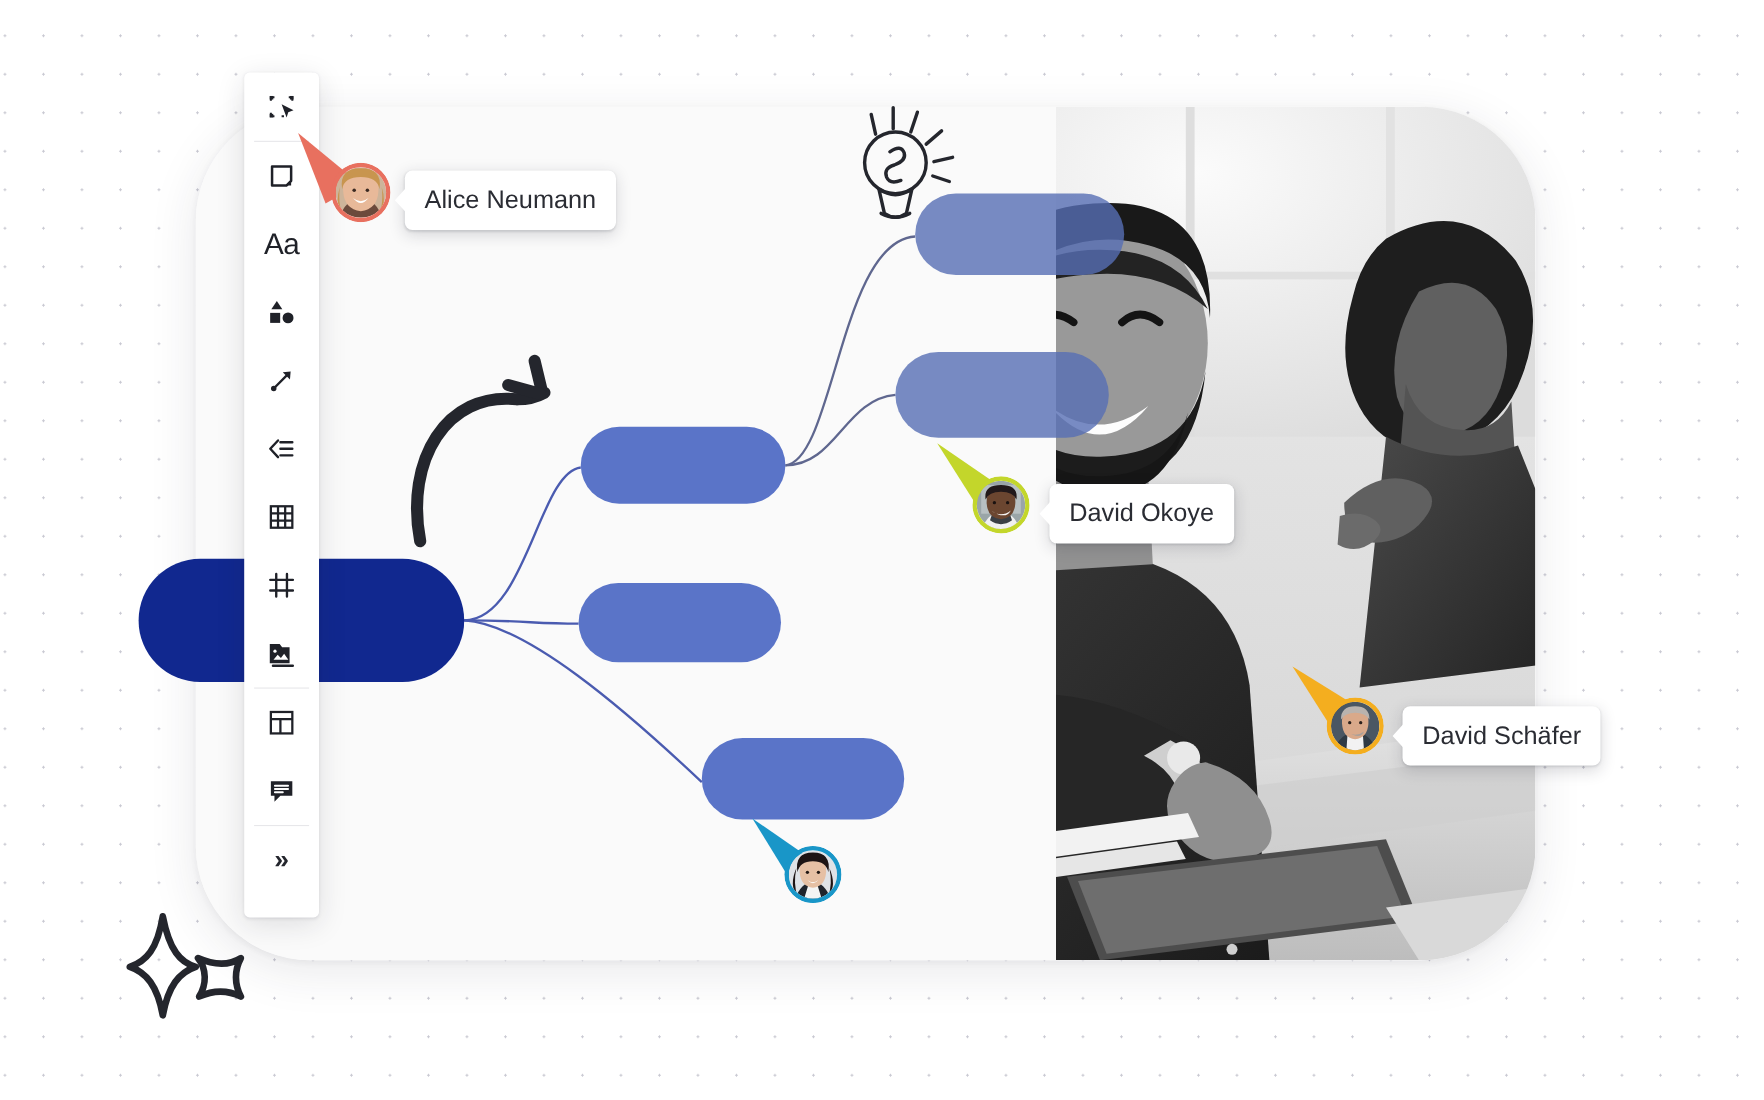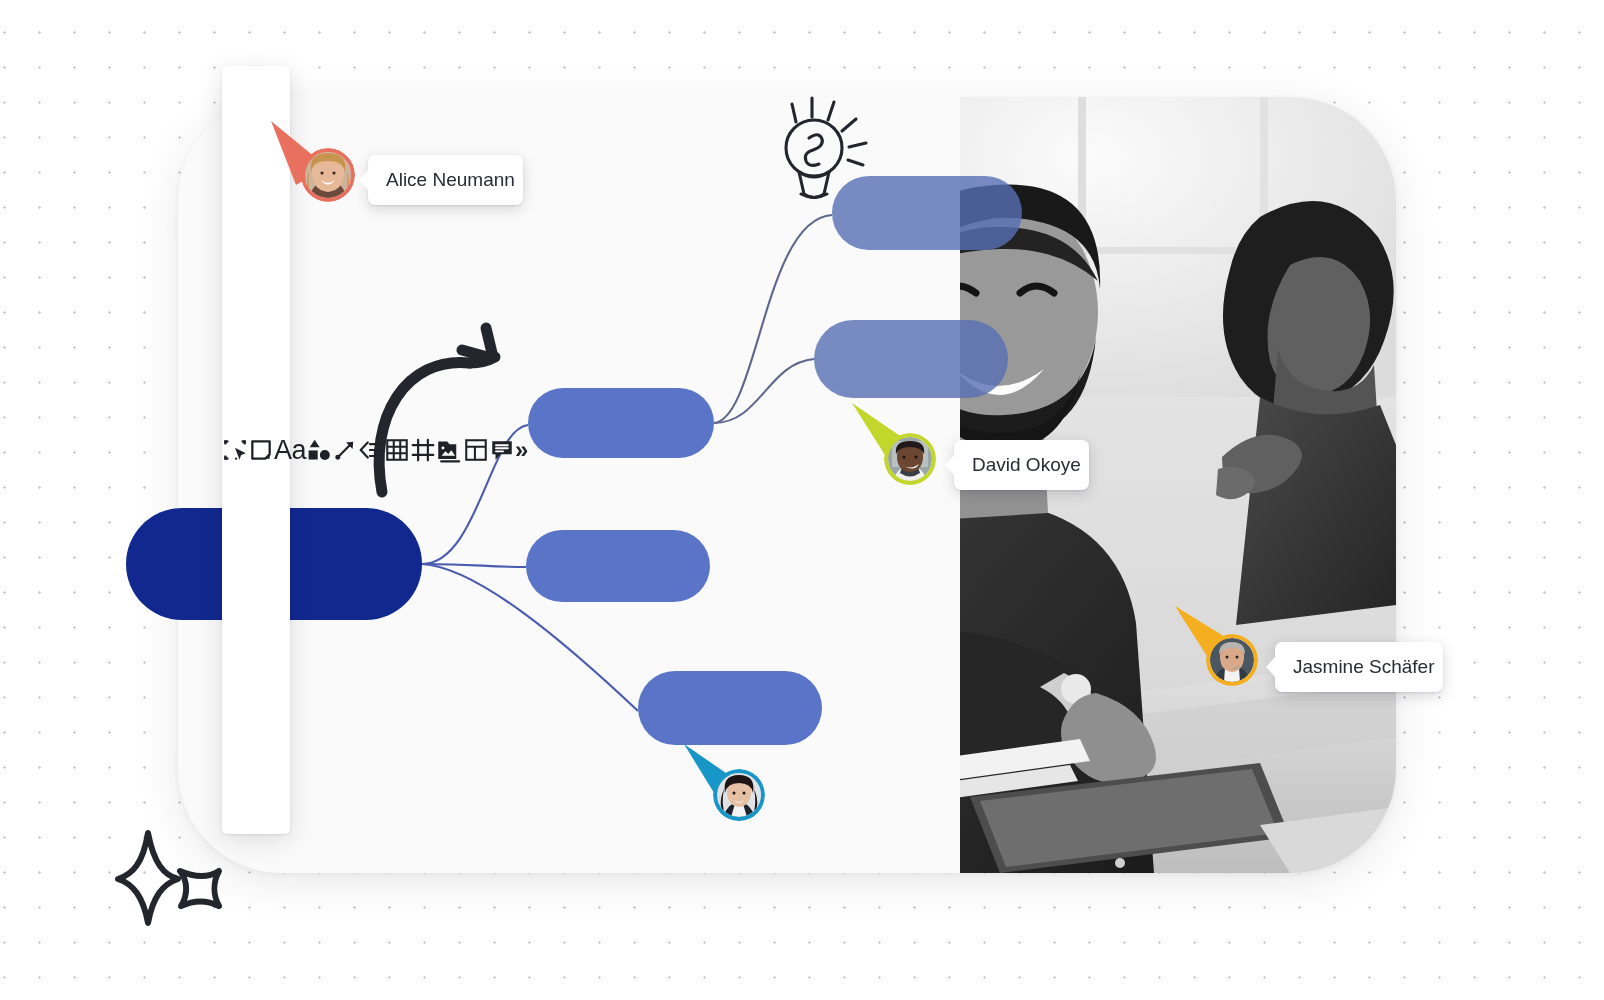--- a/index.html
+++ b/index.html
@@ -64,21 +64,21 @@
   svg.overlay { position: absolute; left:0; top:0; width:1604px; height:1000px; pointer-events:none; }
 
   
   #toolbar {
     position: absolute;
     left: 222px; top: 66px;
     width: 68px; height: 768px;
     background: #ffffff;
     border-radius: 5px;
     box-shadow: 0 6px 26px rgba(30,34,50,.13), 0 1px 3px rgba(30,34,50,.10);
-    display: flex; flex-direction: row; align-items: center;
+    display: flex; flex-direction: column; align-items: center;
   }
   .tool {
     width: 68px; height: 62px;
     display: flex; align-items: center; justify-content: center;
     cursor: pointer;
   }
   .tool svg { display:block; }
   .tool-text { font-size: 27px; color:#1f2128; font-family:"Liberation Sans", sans-serif; letter-spacing:-.5px;}
   .tool-sep { width: 50px; height: 1px; background: #e7e7ea; }
   .tool-chev { font-size: 24px; color:#24262d; font-weight: 700; line-height:1;}
@@ -92,23 +92,23 @@
     border-width: 4px; border-style: solid;
   }
   .avatar .face { position:absolute; inset:4px; border-radius:50%; overflow:hidden; }
 
   .name-tag {
     position: absolute;
     background: #ffffff;
     border-radius: 7px;
     box-shadow: 0 4px 14px rgba(35,38,52,.17), 0 1px 2px rgba(35,38,52,.12);
     color: #2a2c33;
-    font-size: 19px;
+    font-size: 23px;
     line-height: 1;
-    padding: 15px 8px 16px 18px;
+    padding: 15px 18px 16px 18px;
     white-space: nowrap;
     font-family: "Liberation Sans", sans-serif;
   }
   .name-tag::before{
     content:"";
     position:absolute;
     left:-9px; top:50%; transform: translateY(-50%);
     width:0;height:0;
     border-top: 11px solid transparent;
     border-bottom: 11px solid transparent;
@@ -410,21 +410,21 @@
         <path d="M15 30 q7 5 14 0 l1 14 h-16 Z" fill="#f2f2f2"></path>
         <path d="M10 20 q-1 -14 12 -14 q13 0 12 14 q-1 13 -12 14 q-11 -1 -12 -14 Z" fill="#d9a98a"></path>
         <path d="M9 16 q0 -12 13 -12 q13 0 13 12 q-4 -6 -13 -6 q-9 0 -13 6 Z" fill="#b9b3ae"></path>
         <path d="M14 27 q8 6 16 0 q-3 8 -16 0 Z" fill="#a9a09a"></path>
         <circle cx="17" cy="19" r="1.5" fill="#2b211c"></circle>
         <circle cx="27" cy="19" r="1.5" fill="#2b211c"></circle>
       </svg>
     </div>
     <div class="ring" style="border-color:#f4ae1f"></div>
   </div>
-  <div class="name-tag" style="left:1275px;top:642px">Jasmine Schäfer</div>
+  <div class="name-tag" style="left:1275px;top:642px">David Schäfer</div>
 
   <svg class="overlay">
     <path d="M684 744 L736 780 L719 801 Z" fill="#1996c8"></path>
   </svg>
   <div class="avatar" style="left:713px;top:769px;width:52px;height:52px">
     <div class="face">
       <svg viewBox="0 0 44 44" width="44" height="44">
         <rect width="44" height="44" fill="#dfe2e6"></rect>
         <path d="M6 44 q5 -14 16 -16 q11 2 16 16 Z" fill="#1f242c"></path>
         <path d="M18 31 q4 4 8 0 l4 13 h-16 Z" fill="#f4f4f4"></path>

